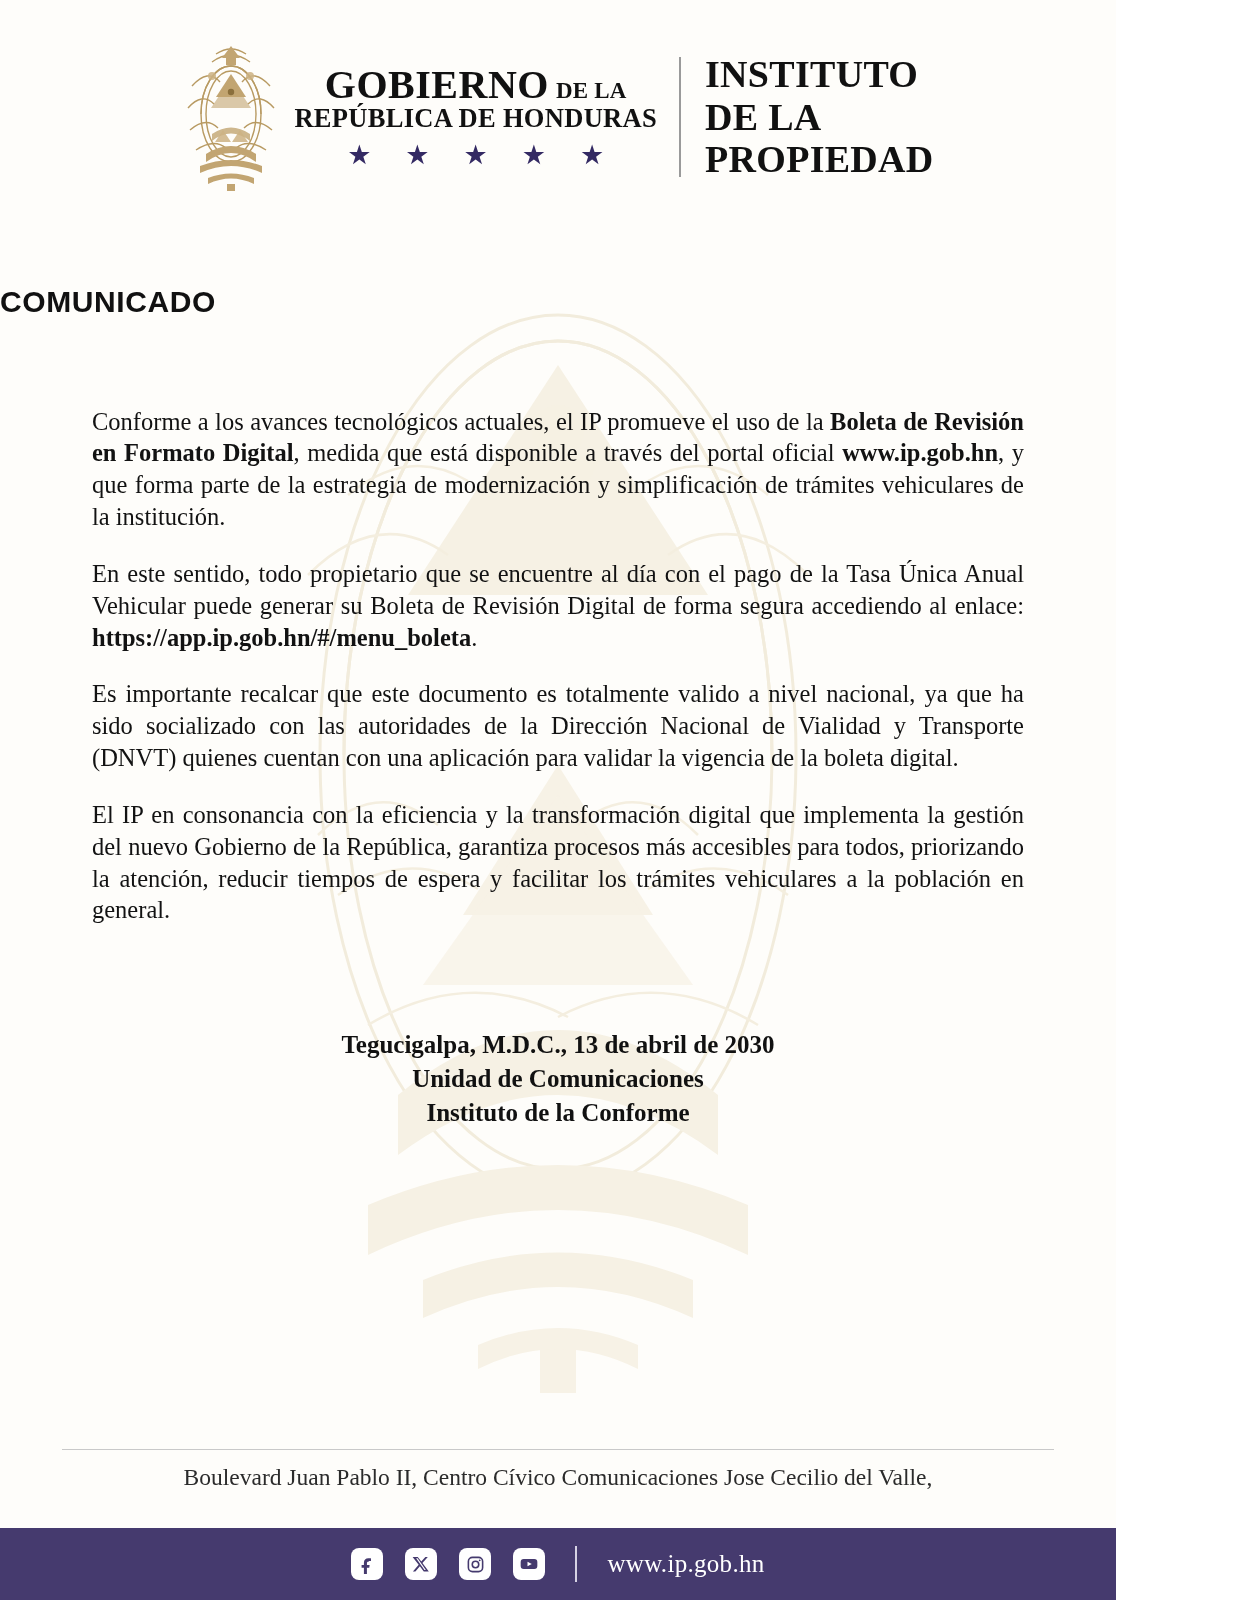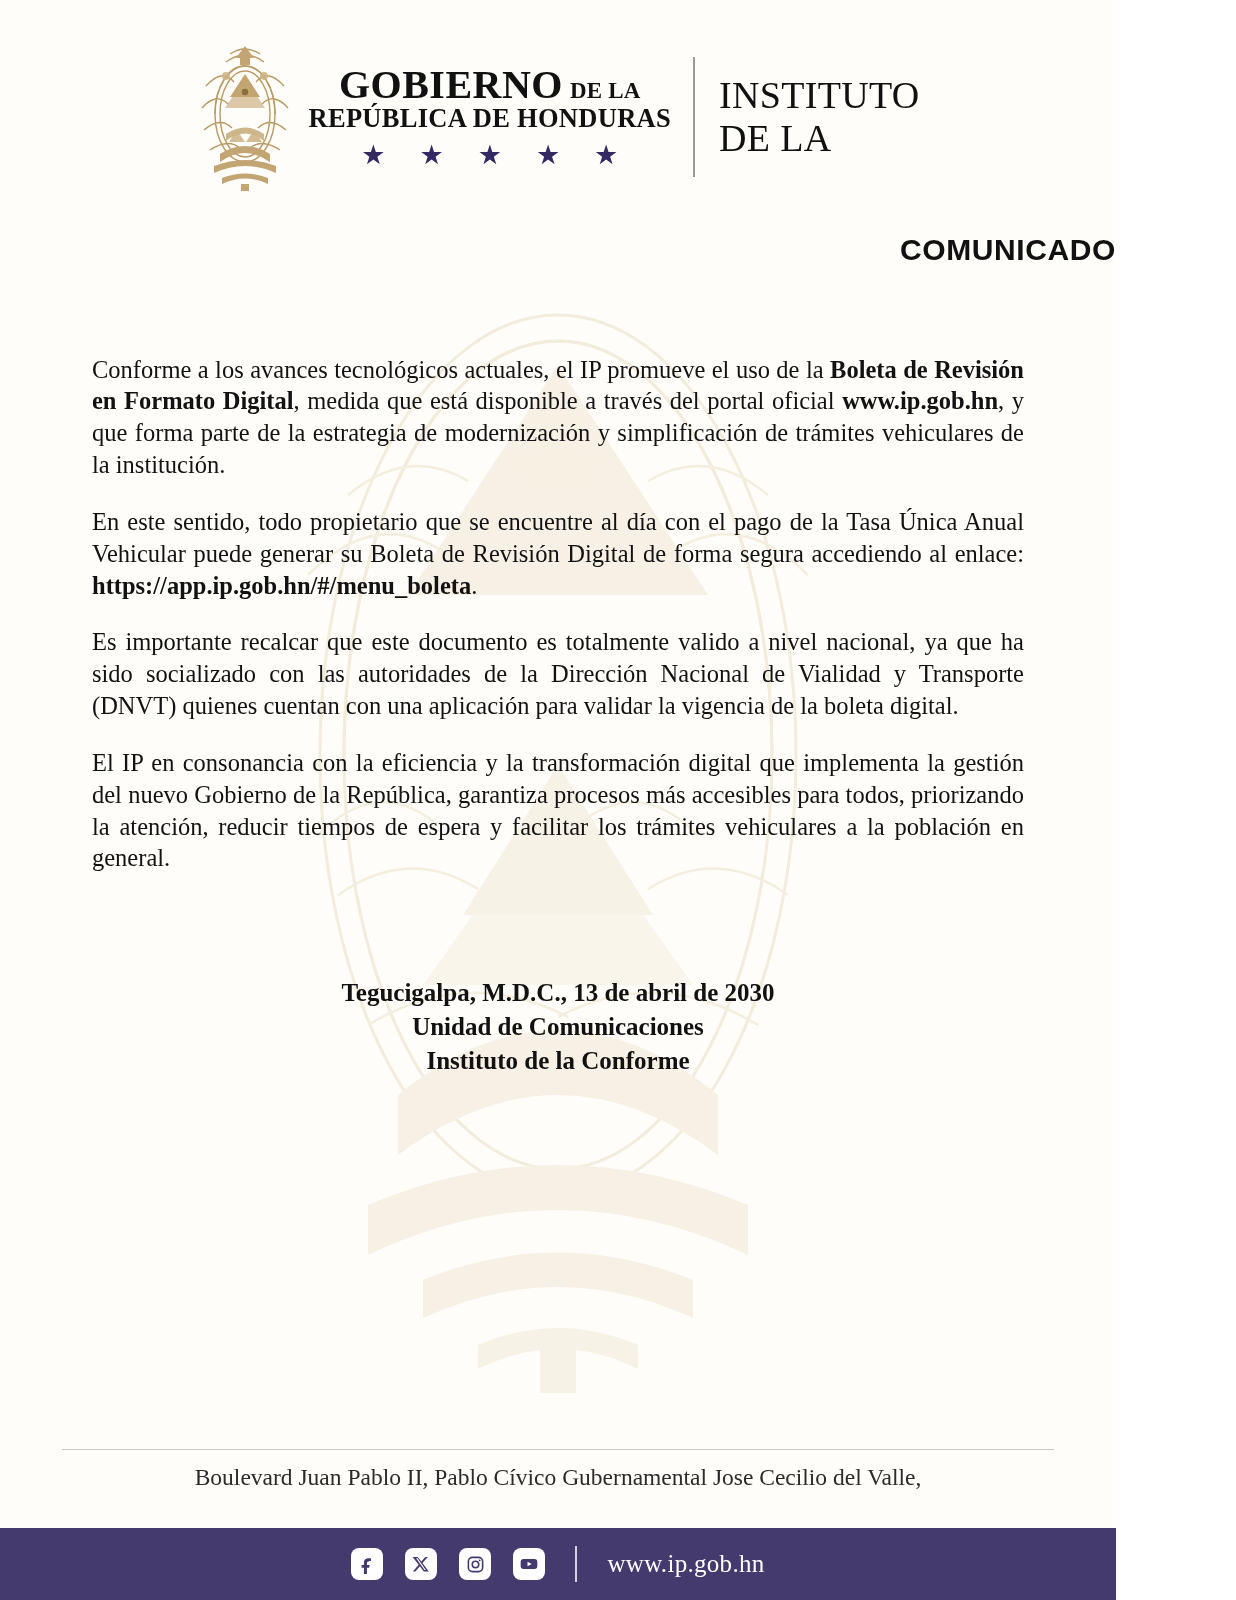--- a/index.html
+++ b/index.html
@@ -96,34 +96,34 @@
   }
   .vdivider {
     width: 2px;
     height: 120px;
     background: #9a9a9a;
     flex: 0 0 auto;
     margin: 0 24px 0 0;
   }
   .inst-block {
     font-family: "Liberation Serif", serif;
-    font-weight: normal;
+    font-weight: bold;
     font-size: 38px;
     line-height: 1.12;
     color: #111111;
     letter-spacing: 0.3px;
     white-space: nowrap;
   }
 
   
   .title {
     position: relative;
     z-index: 2;
-    text-align: right;
-    margin-top: 41px;
+    text-align: left;
+    margin-top: 93px;
     font-family: "Liberation Sans", sans-serif;
     font-weight: bold;
     font-size: 30px;
     letter-spacing: 0.6px;
     color: #111111;
   }
 
   
   .body-wrap {
     position: relative;
@@ -296,20 +296,21 @@
         <span class="star">★</span>
         <span class="star">★</span>
       </div>
     </div>
 
     <div class="vdivider"></div>
 
     <div class="inst-block">
       <div>INSTITUTO</div>
       <div>DE LA</div>
+      <div>PROPIEDAD</div>
     </div>
   </div>
 
   <div class="title">COMUNICADO</div>
 
   <div class="body-wrap">
     <p class="para"><span>Conforme a los avances tecnológicos actuales, el IP promueve el uso de la </span><b>Boleta de Revisión en Formato Digital</b><span>, medida que está disponible a través del portal oficial </span><b>www.ip.gob.hn</b><span>, y que forma parte de la estrategia de modernización y simplificación de trámites vehiculares de la institución.</span></p>
     <p class="para"><span>En este sentido, todo propietario que se encuentre al día con el pago de la Tasa Única Anual Vehicular puede generar su Boleta de Revisión Digital de forma segura accediendo al enlace: </span><b>https://app.ip.gob.hn/#/menu_boleta</b><span>.</span></p>
     <p class="para"><span>Es importante recalcar que este documento es totalmente valido a nivel nacional, ya que ha sido socializado con las autoridades de la Dirección Nacional de Vialidad y Transporte (DNVT) quienes cuentan con una aplicación para validar la vigencia de la boleta digital.</span></p>
     <p class="para"><span>El IP en consonancia con la eficiencia y la transformación digital que implementa la gestión del nuevo Gobierno de la República, garantiza procesos más accesibles para todos, priorizando la atención, reducir tiempos de espera y facilitar los trámites vehiculares a la población en general.</span></p>
@@ -317,21 +318,21 @@
 
   <div class="signature">
     <div>Tegucigalpa, M.D.C., 13 de abril de 2030</div>
     <div>Unidad de Comunicaciones</div>
     <div>Instituto de la Conforme</div>
   </div>
 
   <div class="footer-rule"></div>
 
   <div class="footer-addr">
-    <div>Boulevard Juan Pablo II, Pablo Cívico Gubernamental  Jose Cecilio del Valle,</div>
+    <div>Boulevard Juan Pablo II, Centro Cívico Comunicaciones  Jose Cecilio del Valle,</div>
   </div>
 
   <div class="footer-bar">
     <div class="social-list">
 
       <span class="social">
         <svg width="20" height="20" viewBox="0 0 24 24" fill="#453a6e">
           <path d="M14.6 8.4h2.2V5.3c-.4-.05-1.7-.17-3.2-.17-3.2 0-5.3 1.9-5.3 5.4v2.6H5.5v3.5h2.8V25h3.6v-8.4h2.8l.43-3.5h-3.2v-2.2c0-1 .27-1.7 1.7-1.7z"></path>
         </svg>
       </span>

